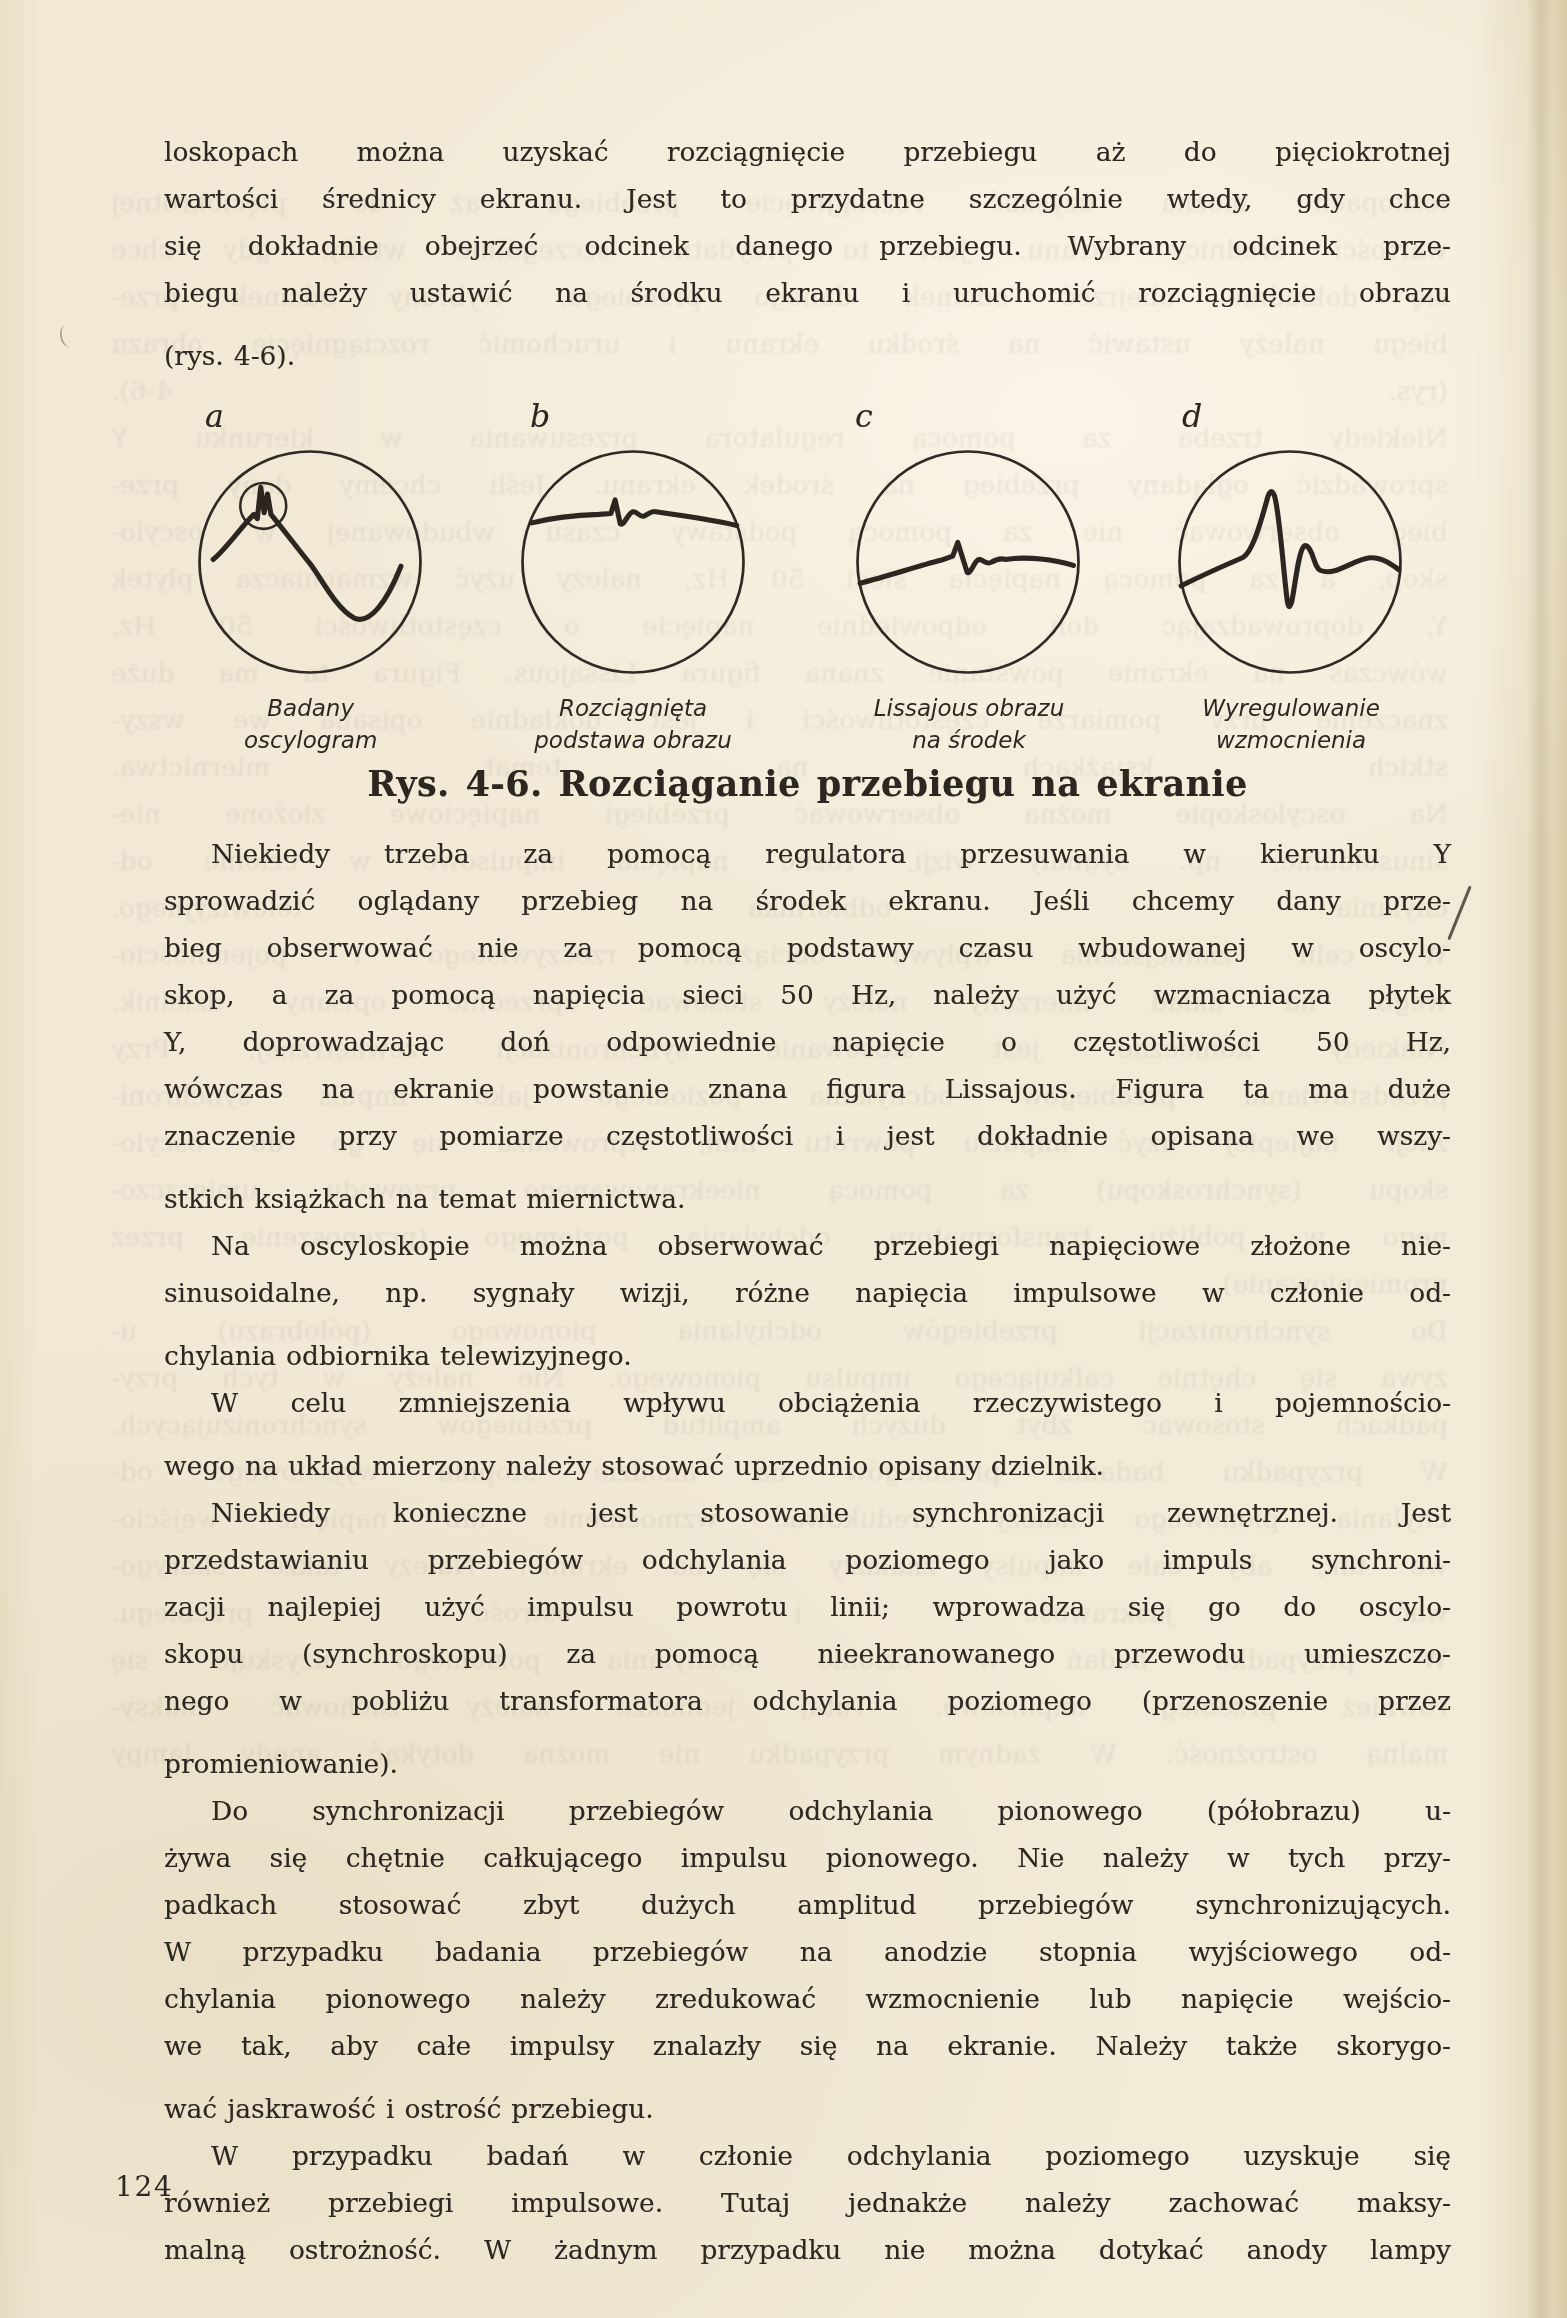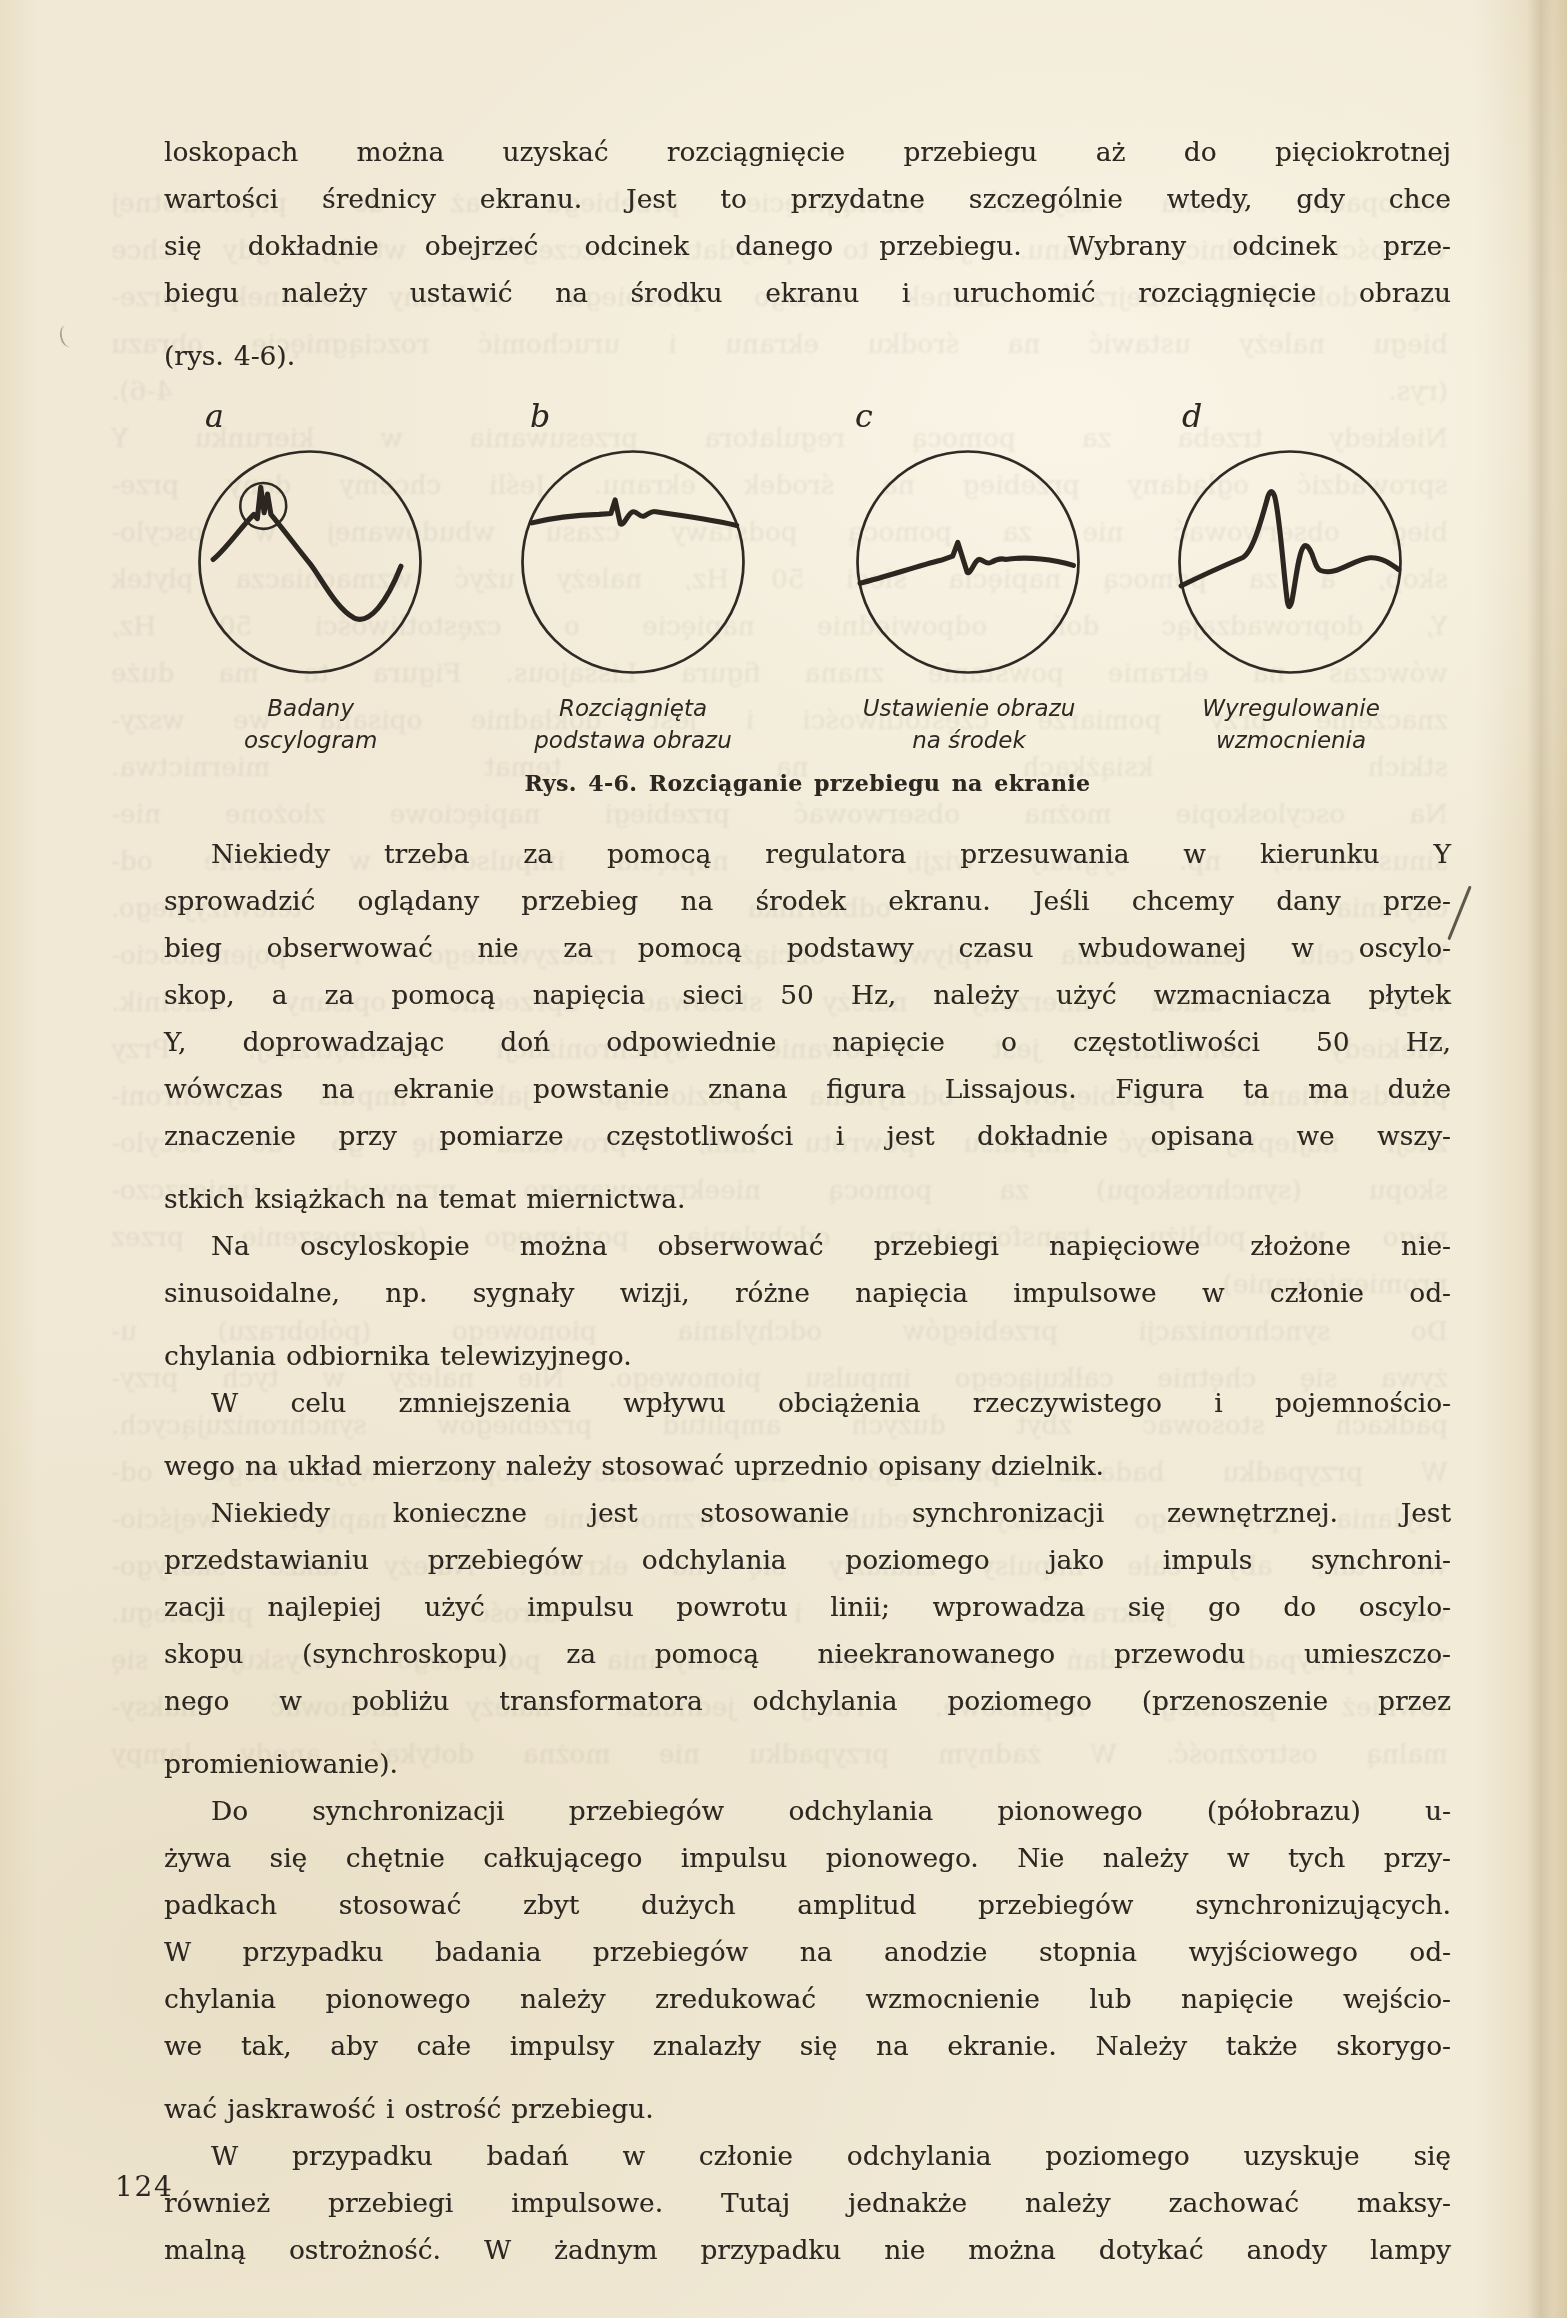--- a/index.html
+++ b/index.html
@@ -57,21 +57,21 @@
   .scope .rim{fill:none;stroke:#2f2a24;stroke-width:3.2;}
   .scope .wave{fill:none;stroke:#2b2620;stroke-width:6;stroke-linecap:round;stroke-linejoin:round;}
   .scope .mark{fill:none;stroke:#2f2a24;stroke-width:3;}
   .fcap{
     position:absolute;top:300px;width:290px;
     text-align:center;font-style:italic;
     font-family:"DejaVu Sans",sans-serif;
     font-size:23px;line-height:32px;text-shadow:none;word-spacing:0;
   }
   .fig-caption{
-    text-align:center;font-weight:600;font-size:22px;line-height:43px;
+    text-align:center;font-weight:600;font-size:35px;line-height:43px;
     letter-spacing:0.4px;word-spacing:3.4px;
   }
   .body-paras{margin-top:25.5px;}
   .page-number{
     position:absolute;left:115px;top:2170px;
     font-size:28px;line-height:34px;letter-spacing:1.7px;
   }
 </style>
 </head>
 <body>
@@ -155,21 +155,21 @@
 
       <div class="fcap" style="left:1.7px">
         <span>Badany</span><br>
         <span>oscylogram</span>
       </div>
       <div class="fcap" style="left:324px">
         <span>Rozciągnięta</span><br>
         <span>podstawa obrazu</span>
       </div>
       <div class="fcap" style="left:660px">
-        <span>Ustawienie obrazu</span><br>
+        <span>Lissajous obrazu</span><br>
         <span>na środek</span>
       </div>
       <div class="fcap" style="left:982px">
         <span>Wyregulowanie</span><br>
         <span>wzmocnienia</span>
       </div>
     </div>
 
     <div class="fig-caption">Rys. 4-6. Rozciąganie przebiegu na ekranie</div>
 

